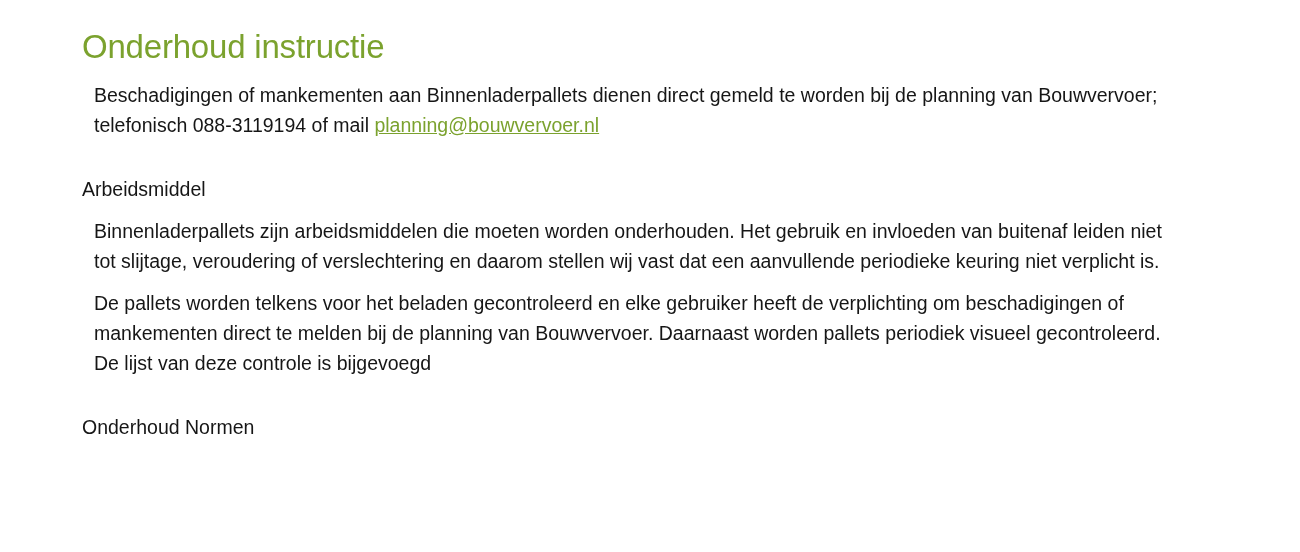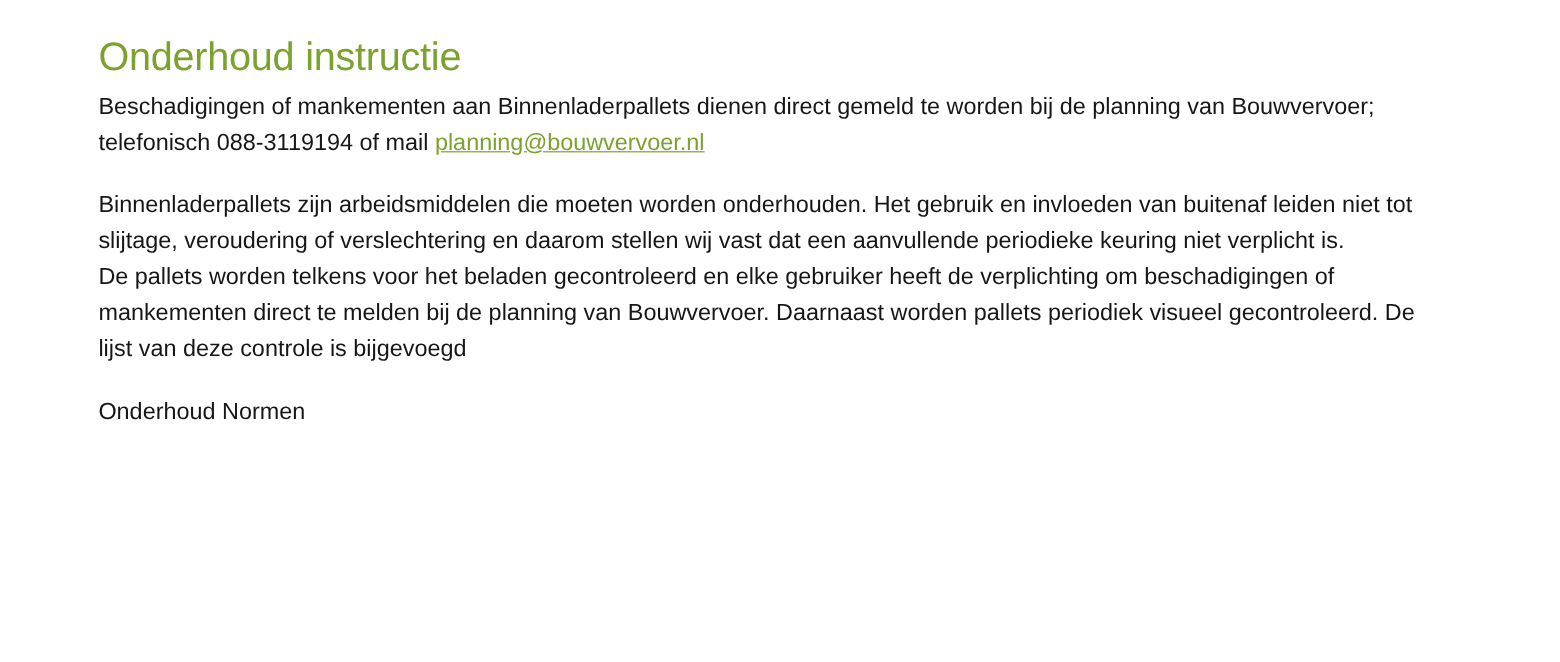--- a/index.html
+++ b/index.html
@@ -30,21 +30,21 @@
     font-size: 33px;
     line-height: 42px;
     color: #7ba22e;
     font-weight: normal;
     margin: 0 0 6px 0;
     letter-spacing: -0.2px;
   }
   .para {
     font-size: 19.5px;
     line-height: 30px;
-    margin: 0;
+    margin: 12px;
     color: #161616;
   }
   .para + .para {
     margin-top: 0;
   }
   .spacer {
     height: 22px;
   }
   .heading {
     font-size: 19.5px;
@@ -62,20 +62,21 @@
 
 <div class="page">
   <div class="content">
 
     <h1 class="doc-title">Onderhoud instructie</h1>
 
     <p class="para"><span>Beschadigingen of mankementen aan Binnenladerpallets dienen direct gemeld te worden bij de planning van Bouwvervoer; telefonisch 088-3119194 of mail </span><a class="mail-link" href="#">planning@bouwvervoer.nl</a></p>
 
     <div class="spacer"></div>
 
+    <p class="heading">Arbeidsmiddel</p>
     <p class="para">Binnenladerpallets zijn arbeidsmiddelen die moeten worden onderhouden. Het gebruik en invloeden van buitenaf leiden niet tot slijtage, veroudering of verslechtering en daarom stellen wij vast dat een aanvullende periodieke keuring niet verplicht is.</p>
     <p class="para">De pallets worden telkens voor het beladen gecontroleerd en elke gebruiker heeft de verplichting om beschadigingen of mankementen direct te melden bij de planning van Bouwvervoer. Daarnaast worden pallets periodiek visueel gecontroleerd. De lijst van deze controle is bijgevoegd</p>
 
     <div class="spacer"></div>
 
     <p class="heading">Onderhoud Normen</p>
 
   </div>
 </div>
 

